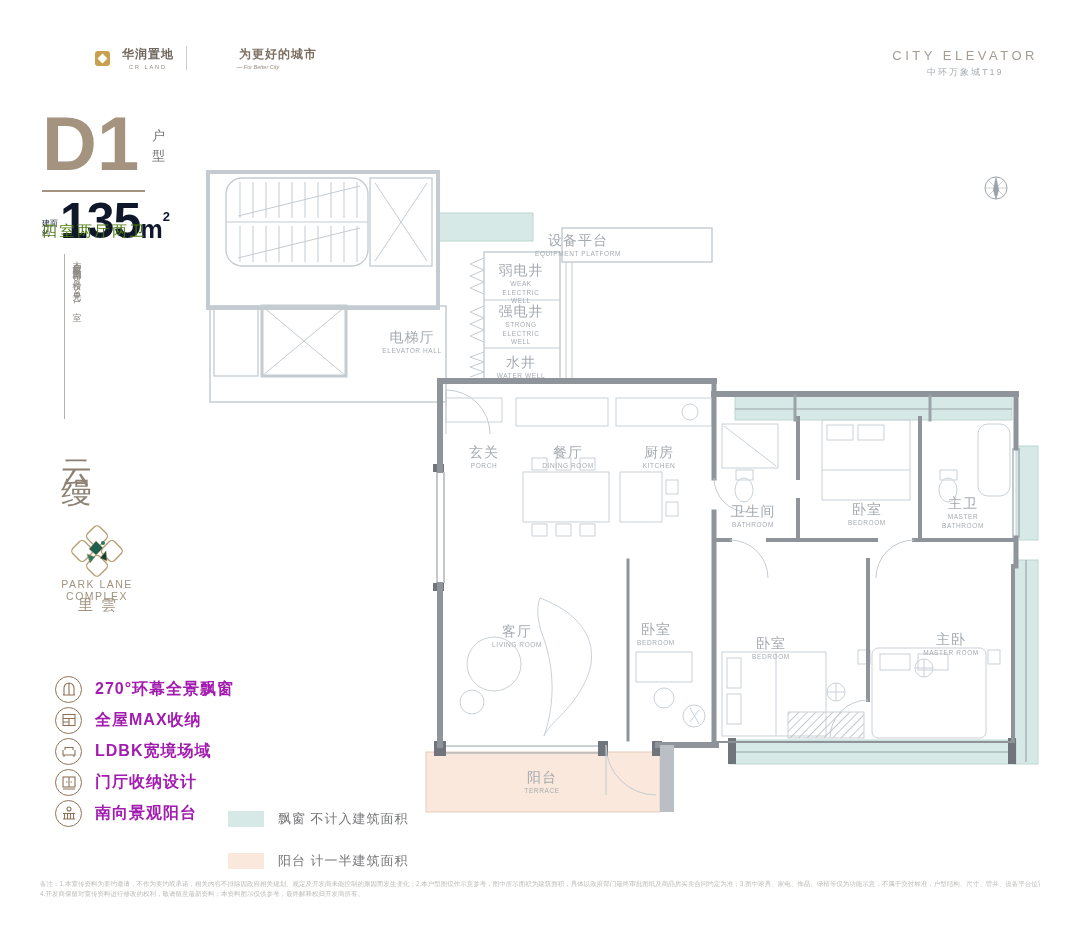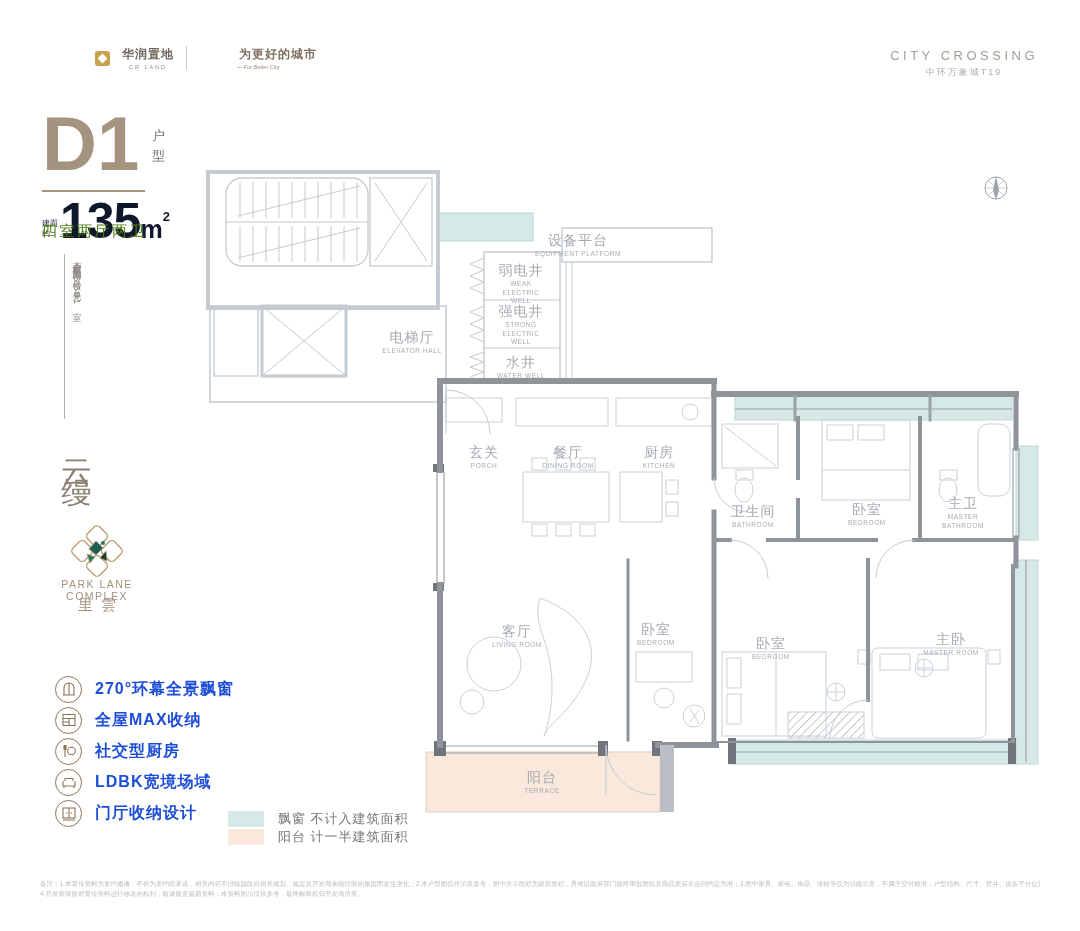--- a/index.html
+++ b/index.html
@@ -44,24 +44,24 @@
   .logo-en { position:absolute; left:30px; top:578px; width:134px; text-align:center;
     font-size:10.5px; letter-spacing:1.5px; color:#a2927f; }
   .logo-cn { position:absolute; left:30px; top:596px; width:134px; text-align:center;
     font-size:15px; letter-spacing:8px; text-indent:8px; color:#a2927f; }
 
   
   .features { position:absolute; left:55px; top:676px; display:flex; flex-direction:column; gap:5px; }
   .feature { display:flex; align-items:center; gap:13px; height:26px; }
   .f-icon { width:27px; height:27px; border:1.2px solid #8d7256; border-radius:50%;
     display:flex; align-items:center; justify-content:center; flex:none; }
-  .f-label { font-size:16px; font-weight:600; color:#1d4ed8; letter-spacing:1px; white-space:nowrap; }
-
-  
-  .legend { position:absolute; left:228px; top:810px; display:flex; flex-direction:column; gap:0; }
+  .f-label { font-size:16px; font-weight:600; color:#a21caf; letter-spacing:1px; white-space:nowrap; }
+
+  
+  .legend { position:absolute; left:228px; top:810px; display:flex; flex-direction:column; gap:24px; }
   .legend-row { display:flex; align-items:center; gap:14px; }
   .swatch { width:36px; height:16px; }
   .legend-label { font-size:13px; color:#757678; letter-spacing:1px; }
 
   
   .plan-svg { position:absolute; left:0; top:0; }
   .rlabel { position:absolute; transform:translateX(-50%); text-align:center; color:#a6abb1; line-height:1.35; }
   .rlabel .cn { display:block; font-size:14px; letter-spacing:1px; }
   .rlabel .en { display:block; font-size:6.5px; letter-spacing:0.6px; }
   .rlabel.wide { white-space:normal; }
@@ -86,21 +86,21 @@
       <div class="t2">CR LAND</div>
     </div>
     <div class="brand-div"></div>
     <div class="brand-tag">
       <div class="t1">为更好的城市</div>
       <div class="t2">— For Better City</div>
     </div>
   </div>
 
   <div class="project">
-    <div class="en">CITY CROSSING</div>
+    <div class="en">CITY ELEVATOR</div>
     <div class="cn">中环万象城T19</div>
   </div>
 
   <div class="unit-name">D1</div>
   <div class="unit-suffix">户型</div>
   <div class="unit-rule"></div>
   <div class="unit-area">
     <span class="pre">建面约</span>
     <span class="num">135</span>
     <span class="mu">m</span>
@@ -145,42 +145,42 @@
         <svg width="18" height="18" viewBox="0 0 18 18" stroke="#8d7256" fill="none" stroke-width="1.1">
           <rect x="3" y="3.5" width="12" height="11"></rect>
             <path d="M3,7.5 H15 M9,7.5 V14.5 M3,11 H9"></path>
           </svg>
         </span>
       <span class="f-label">全屋MAX收纳</span>
     </div>
     <div class="feature">
       <span class="f-icon">
         <svg width="18" height="18" viewBox="0 0 18 18" stroke="#8d7256" fill="none" stroke-width="1.1">
-          <circle cx="11.5" cy="9" r="3.8"></circle>
-            <path d="M4,3 V8 M6,3 V8 M5,3 V15"></path>
-          </svg>
-        </span>
-      <span class="f-label">社交型厨房</span>
-    </div>
-    <div class="feature">
-      <span class="f-icon">
-        <svg width="18" height="18" viewBox="0 0 18 18" stroke="#8d7256" fill="none" stroke-width="1.1">
           <path d="M3,8 V13 H15 V8 M5,8 V5.5 H13 V8 M4,13 V15 M14,13 V15"></path>
           </svg>
         </span>
       <span class="f-label">LDBK宽境场域</span>
     </div>
     <div class="feature">
       <span class="f-icon">
         <svg width="18" height="18" viewBox="0 0 18 18" stroke="#8d7256" fill="none" stroke-width="1.1">
           <rect x="3" y="4" width="12" height="10"></rect>
             <path d="M9,4 V14 M6,9 H7.5 M10.5,9 H12 M3,16 H15"></path>
           </svg>
         </span>
       <span class="f-label">门厅收纳设计</span>
+    </div>
+    <div class="feature">
+      <span class="f-icon">
+        <svg width="18" height="18" viewBox="0 0 18 18" stroke="#8d7256" fill="none" stroke-width="1.1">
+          <circle cx="9" cy="5" r="2"></circle>
+            <path d="M3,9.5 H15 M4.5,9.5 V15 M7.5,9.5 V15 M10.5,9.5 V15 M13.5,9.5 V15 M3,15 H15"></path>
+          </svg>
+        </span>
+      <span class="f-label">南向景观阳台</span>
     </div>
   </div>
 
   <div class="legend">
     <div class="legend-row">
       <span class="swatch" style="background:#d7e9e6"></span>
       <span class="legend-label">飘窗 不计入建筑面积</span>
     </div>
     <div class="legend-row">
       <span class="swatch" style="background:#f9e8db"></span>

